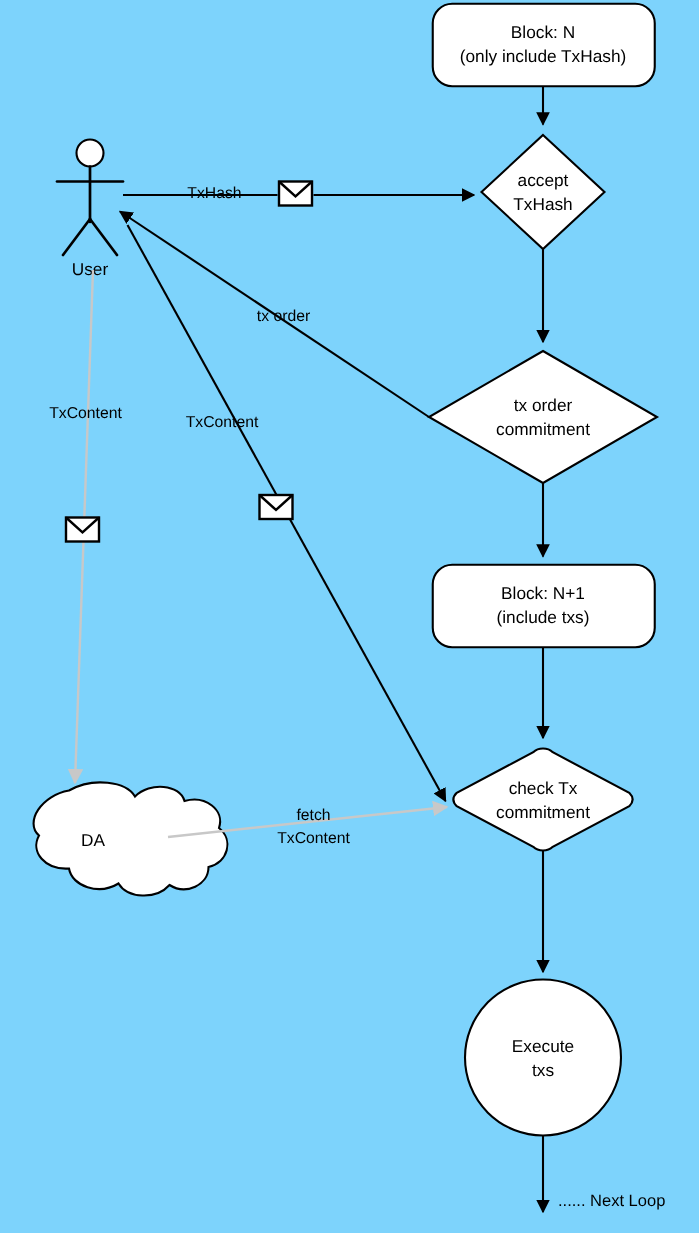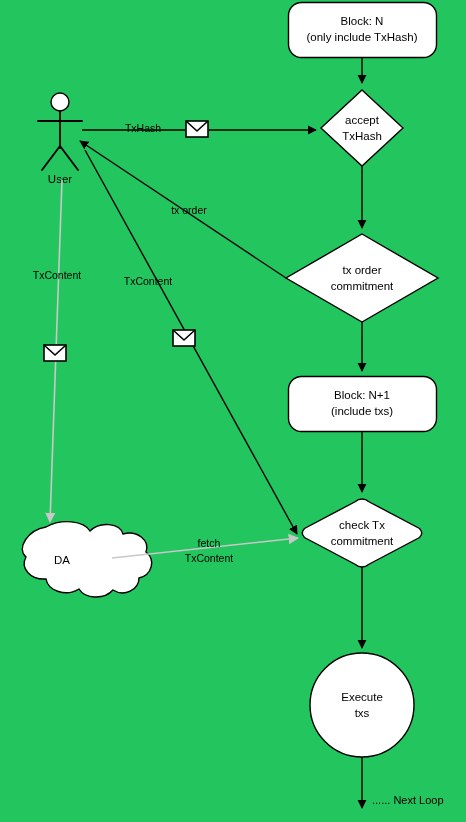--- a/index.html
+++ b/index.html
@@ -8,21 +8,21 @@
     padding: 0;
     background: #ffffff;
   }
   body {
     font-family: "Liberation Sans", sans-serif;
   }
   #canvas-wrap {
     position: relative;
     width: 466px;
     height: 822px;
-    background: #22c55e;
+    background: #7dd3fc;
     overflow: hidden;
   }
   svg#diagram {
     display: block;
     width: 466px;
     height: 822px;
   }
   .node-shape {
     fill: #ffffff;
     stroke: #000000;

